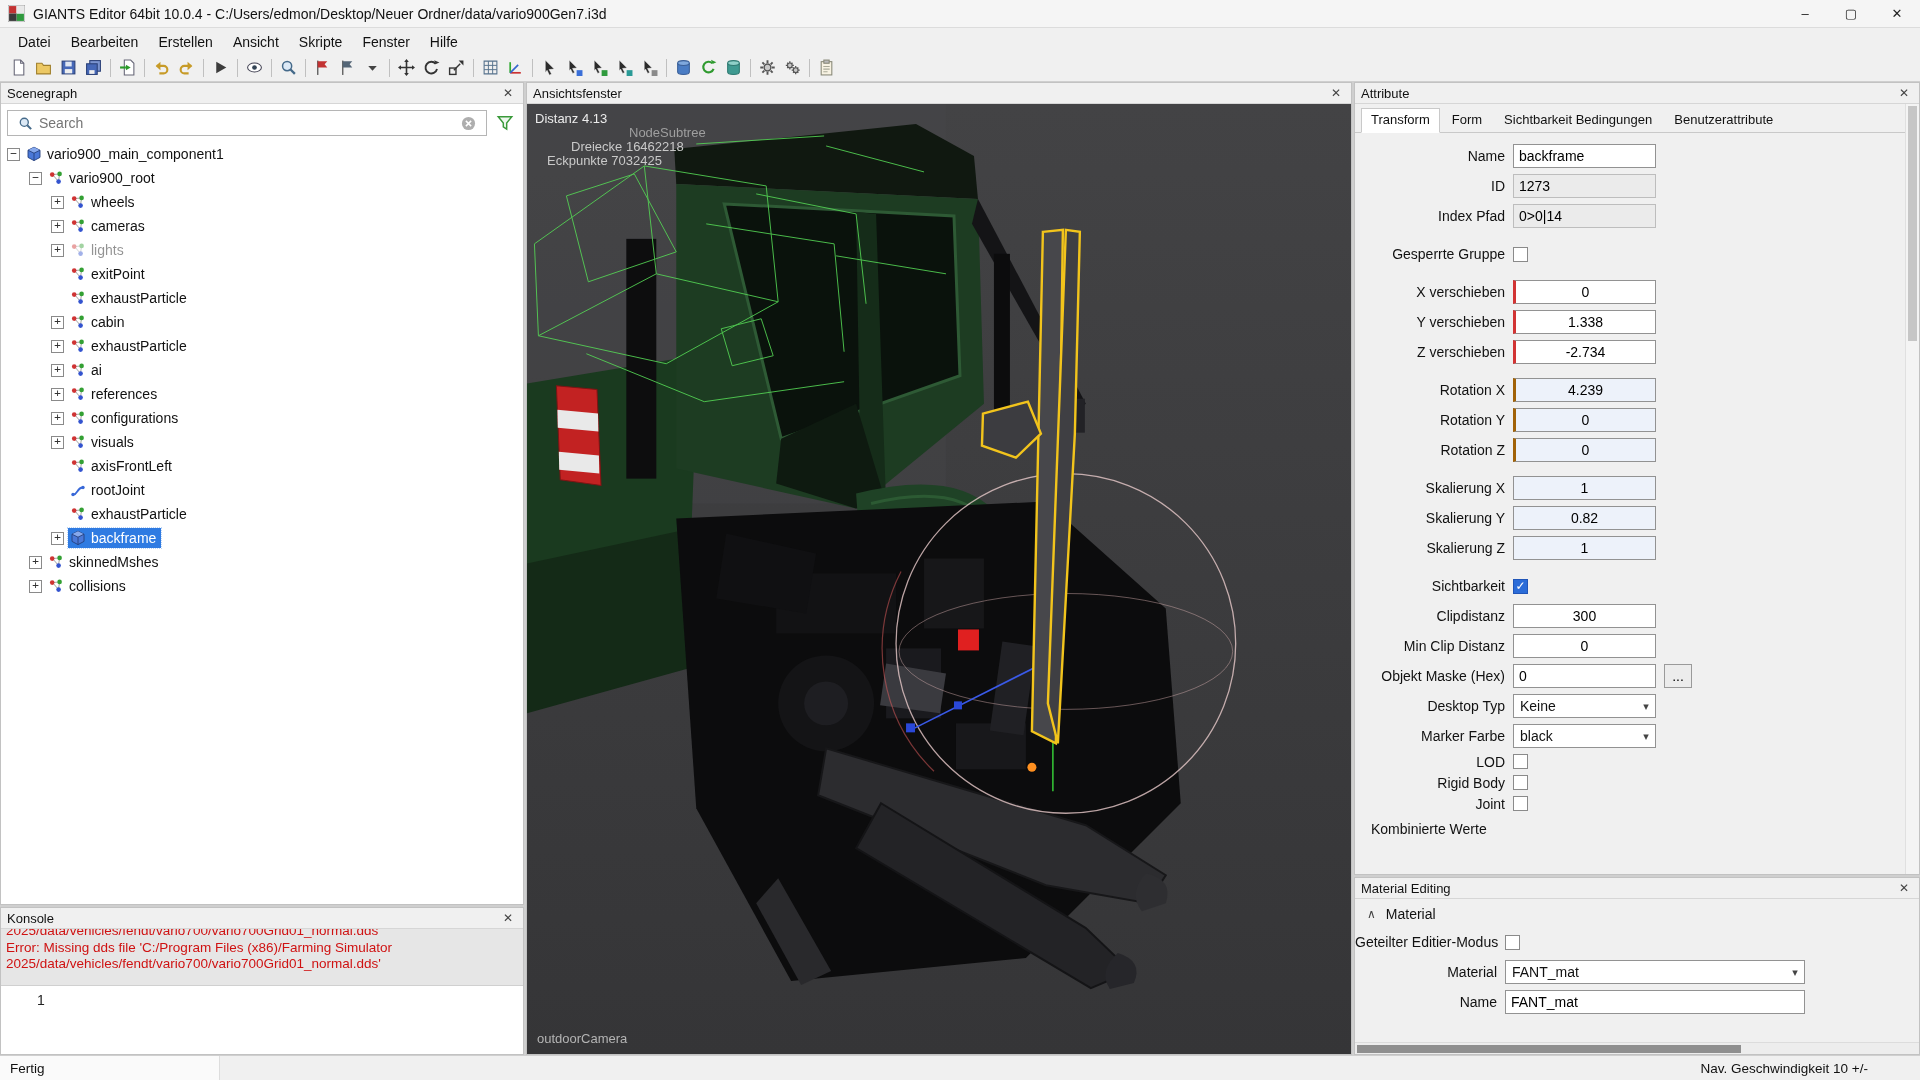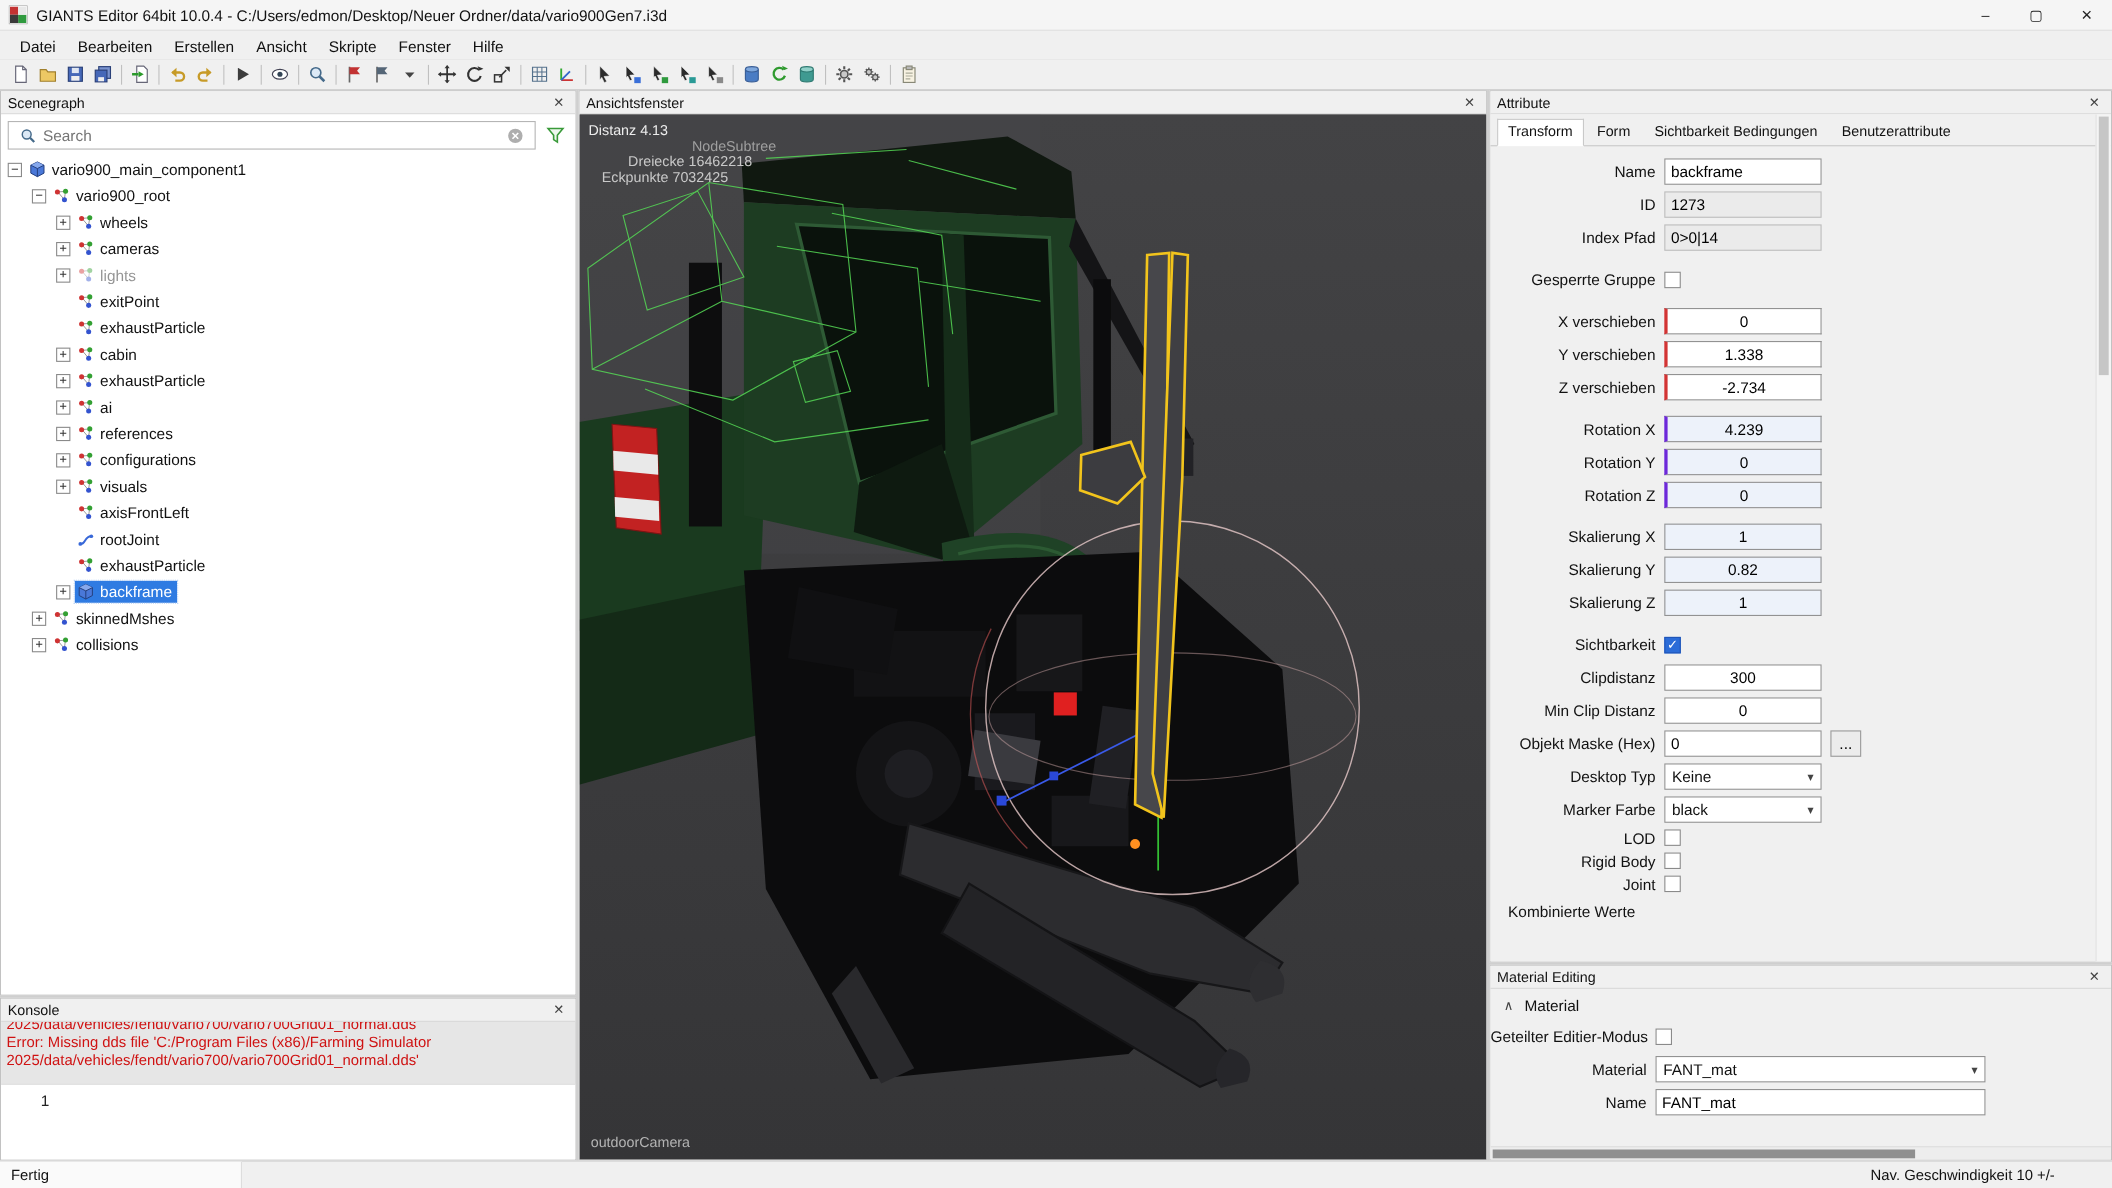--- a/index.html
+++ b/index.html
@@ -71,21 +71,21 @@
   .attr-body{flex:1;padding:8px 20px 0 8px;overflow:hidden;}
   .attr-row{display:flex;align-items:center;height:30px;}
   .attr-row.compact{height:21px;}
   .attr-row.gap{margin-top:8px;}
   .attr-label{width:150px;text-align:right;padding-right:8px;flex:none;font-size:14px;white-space:nowrap;}
   .attr-row.section .attr-label{width:auto;text-align:left;padding-left:8px;}
   .attr-input{width:143px;height:24px;border:1px solid #929292;background:#fff;font-size:14px;text-align:center;font-family:"Liberation Sans",sans-serif;padding:0 5px;outline:none;}
   .attr-input.left{text-align:left;}
   .attr-input.readonly{background:#ebebeb;border-color:#bdbdbd;text-align:left;}
   .attr-input.acc-red{border-left:3px solid #d23434;}
-  .attr-input.acc-blue{border-left:3px solid #6d28d9;}
+  .attr-input.acc-blue{border-left:3px solid #a16207;}
   .attr-input.tint{background:#edf2fa;}
   .dots-btn{margin-left:8px;width:28px;height:24px;border:1px solid #9a9a9a;background:#ececec;font-size:14px;line-height:8px;}
   .checkbox{width:15px;height:15px;border:1px solid #8a8a8a;background:#fff;font-size:12px;line-height:13px;text-align:center;color:#fff;flex:none;}
   .checkbox.checked{background:#2b6cd8;border-color:#2055b8;}
   .select{width:143px;height:24px;border:1px solid #929292;background:#fff;display:flex;align-items:center;padding-left:6px;font-size:14px;}
   .select.wide{width:300px;}
   .select-caret{margin-left:auto;width:18px;text-align:center;color:#444;font-size:11px;}
   .attr-input.wide{width:300px;}
   .v-scroll{position:absolute;top:0;right:0;bottom:0;width:14px;background:#f4f4f4;border-left:1px solid #e0e0e0;}
   .v-thumb{position:absolute;top:2px;right:2px;width:9px;height:235px;background:#c6c6c6;}

